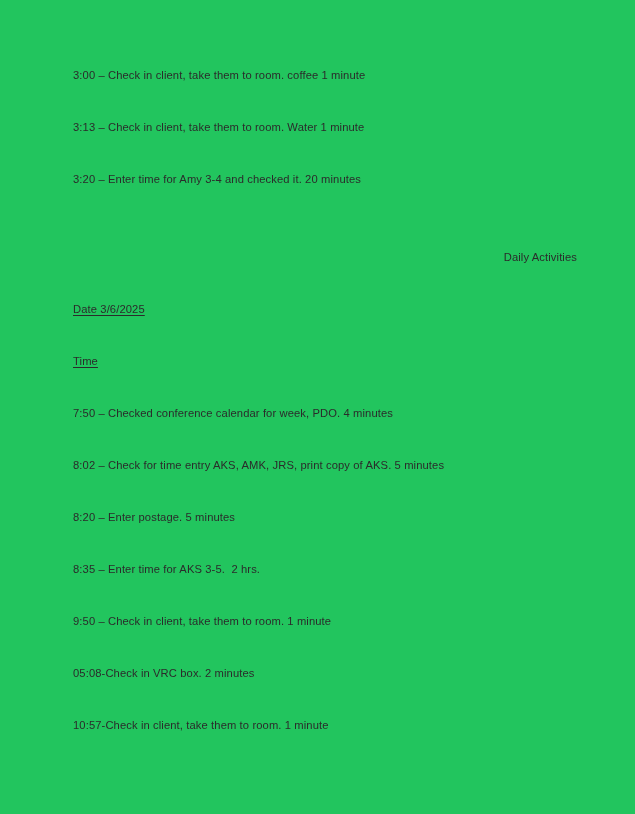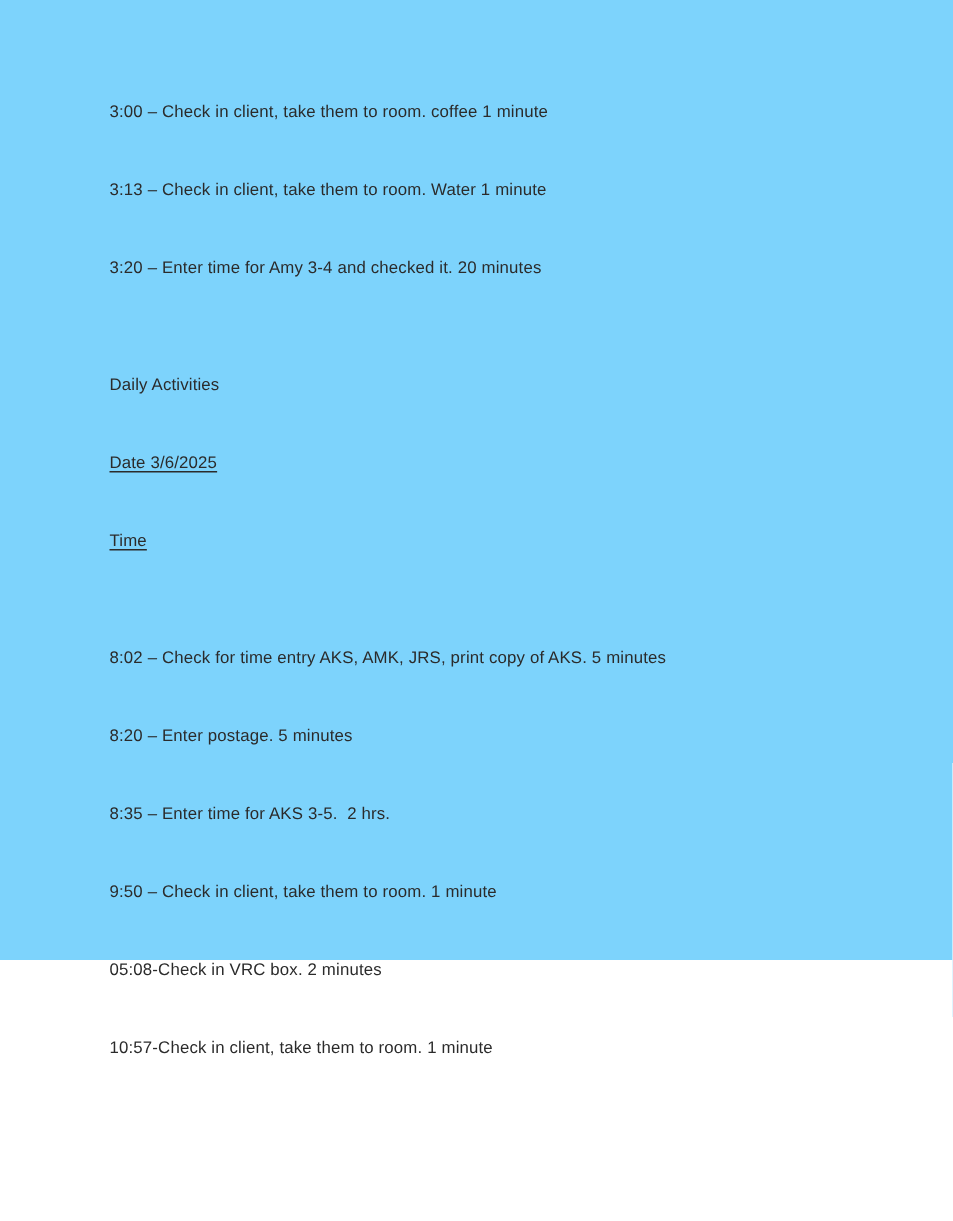--- a/index.html
+++ b/index.html
@@ -13,22 +13,22 @@
     height: 814px;
     overflow: hidden;
     font-family: "Liberation Sans", sans-serif;
     color: #2b2b2b;
     -webkit-font-smoothing: antialiased;
   }
 
   .page {
     position: relative;
     width: 635px;
-    height: 640px;
-    background: #7dd3fc;
+    height: 814px;
+    background: #22c55e;
     box-sizing: border-box;
     padding: 62px 40px 0 73px;
   }
 
   .doc-body {
     font-size: 11.2px;
     line-height: 26px;
     letter-spacing: 0.01em;
     color: #2b2b2b;
   }
@@ -45,21 +45,21 @@
     height: 26px;
   }
 
   
   .line.indent {
     padding-left: 41px;
   }
 
   
   .line.center {
-    text-align: left;
+    text-align: right;
     padding-right: 18px;
   }
 
   
   .line .underline {
     text-decoration: underline;
     text-underline-offset: 2px;
     text-decoration-thickness: 1px;
   }
 </style>
@@ -82,20 +82,21 @@
 
     <p class="line blank"></p>
 
     <p class="line"><span class="underline">Date 3/6/2025</span></p>
 
     <p class="line blank"></p>
 
     <p class="line"><span class="underline">Time</span></p>
 
     <p class="line blank"></p>
+    <p class="line">7:50 – Checked conference calendar for week, PDO. 4 minutes</p>
     <p class="line blank"></p>
     <p class="line">8:02 – Check for time entry AKS, AMK, JRS, print copy of AKS. 5 minutes</p>
     <p class="line blank"></p>
     <p class="line">8:20 – Enter postage. 5 minutes</p>
     <p class="line blank"></p>
     <p class="line">8:35 – Enter time for AKS 3-5.  2 hrs.</p>
     <p class="line blank"></p>
     <p class="line">9:50 – Check in client, take them to room. 1 minute</p>
     <p class="line blank"></p>
     <p class="line">05:08-Check in VRC box. 2 minutes</p>

